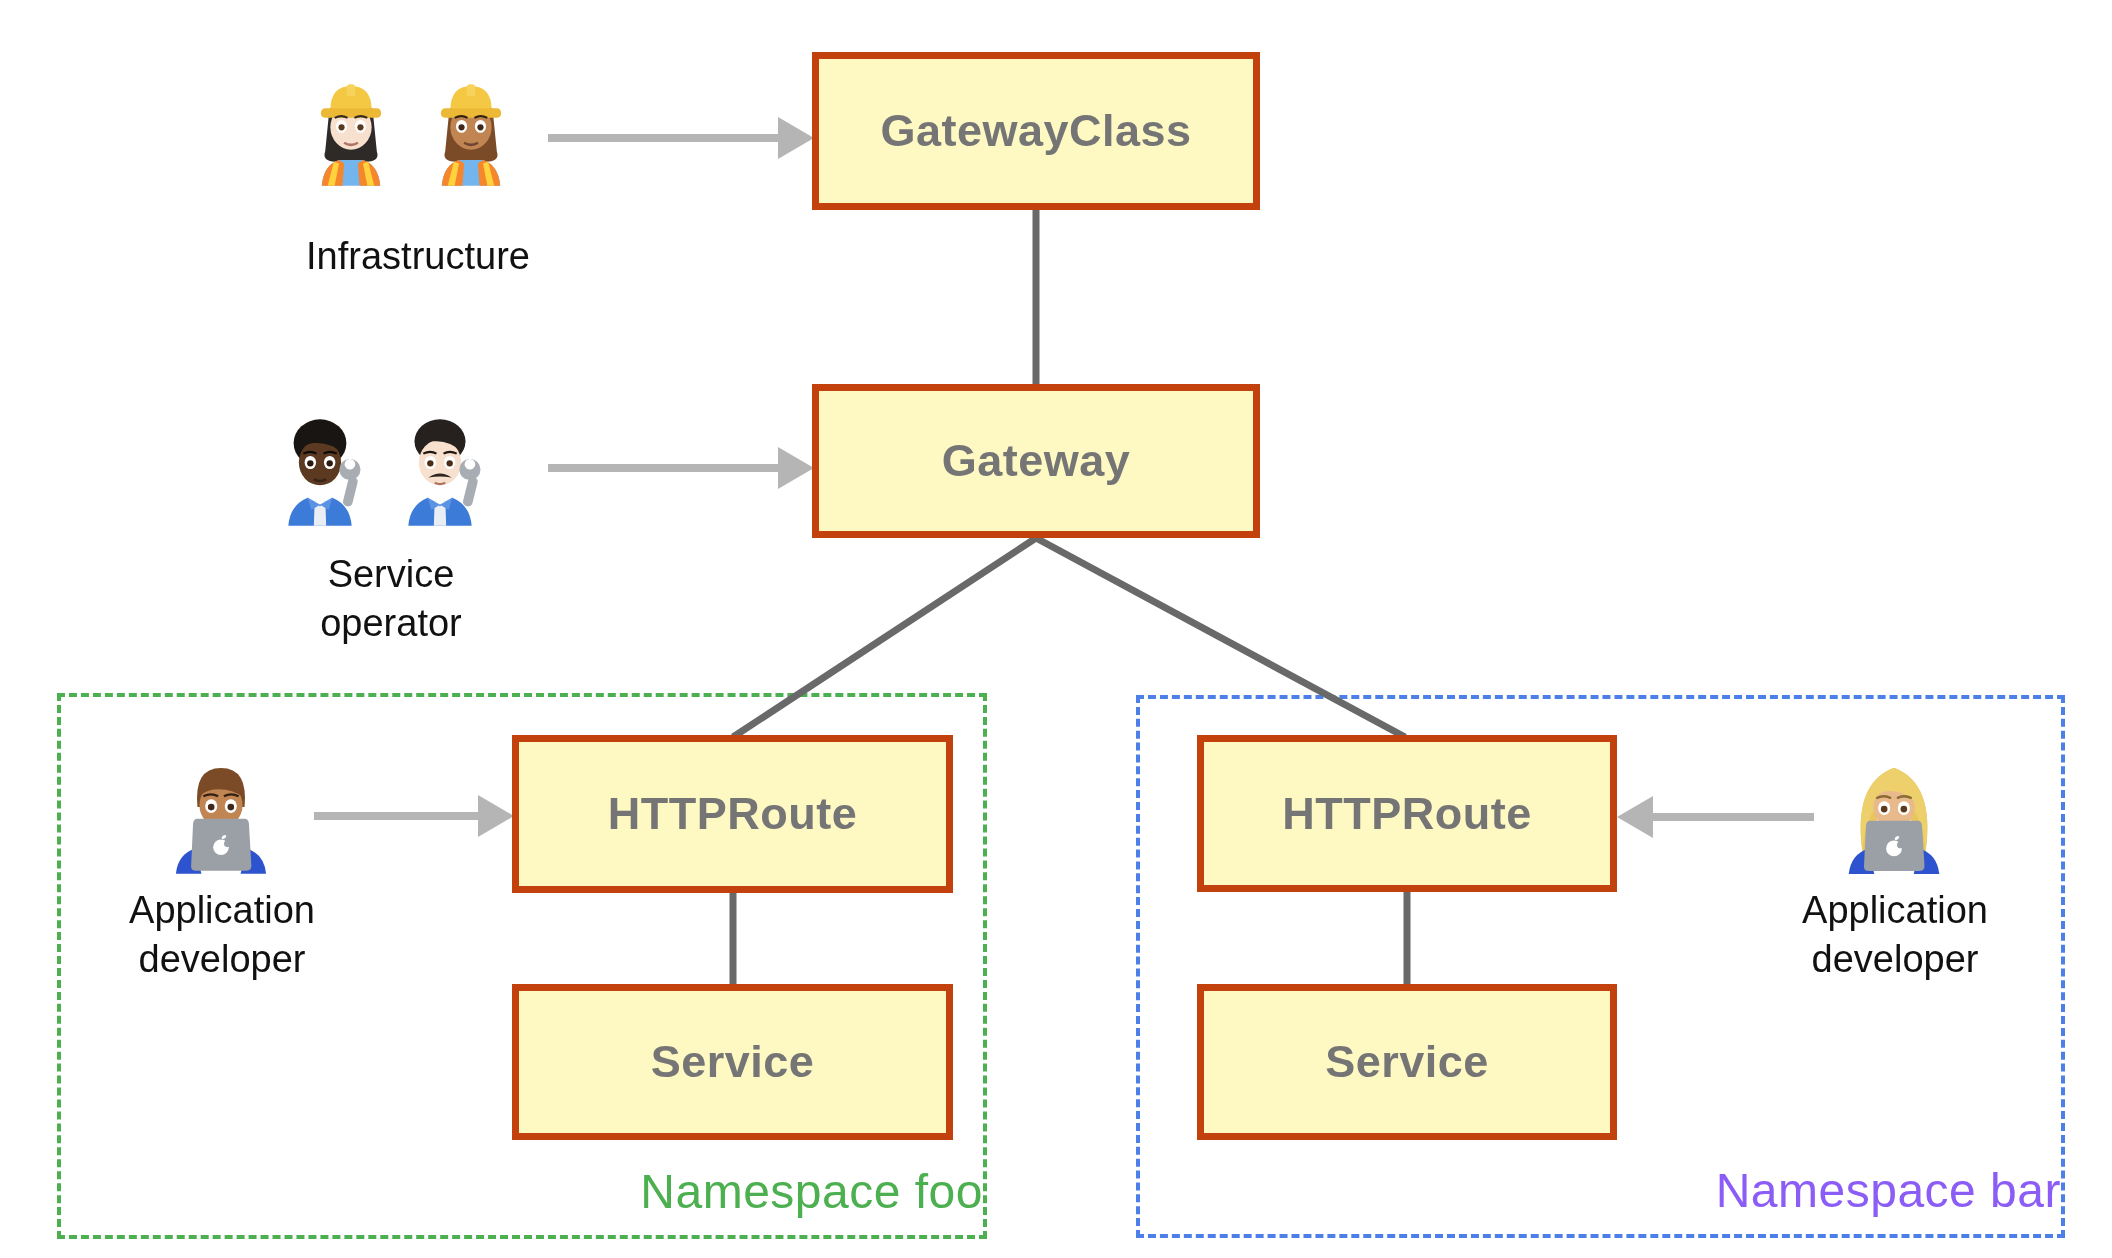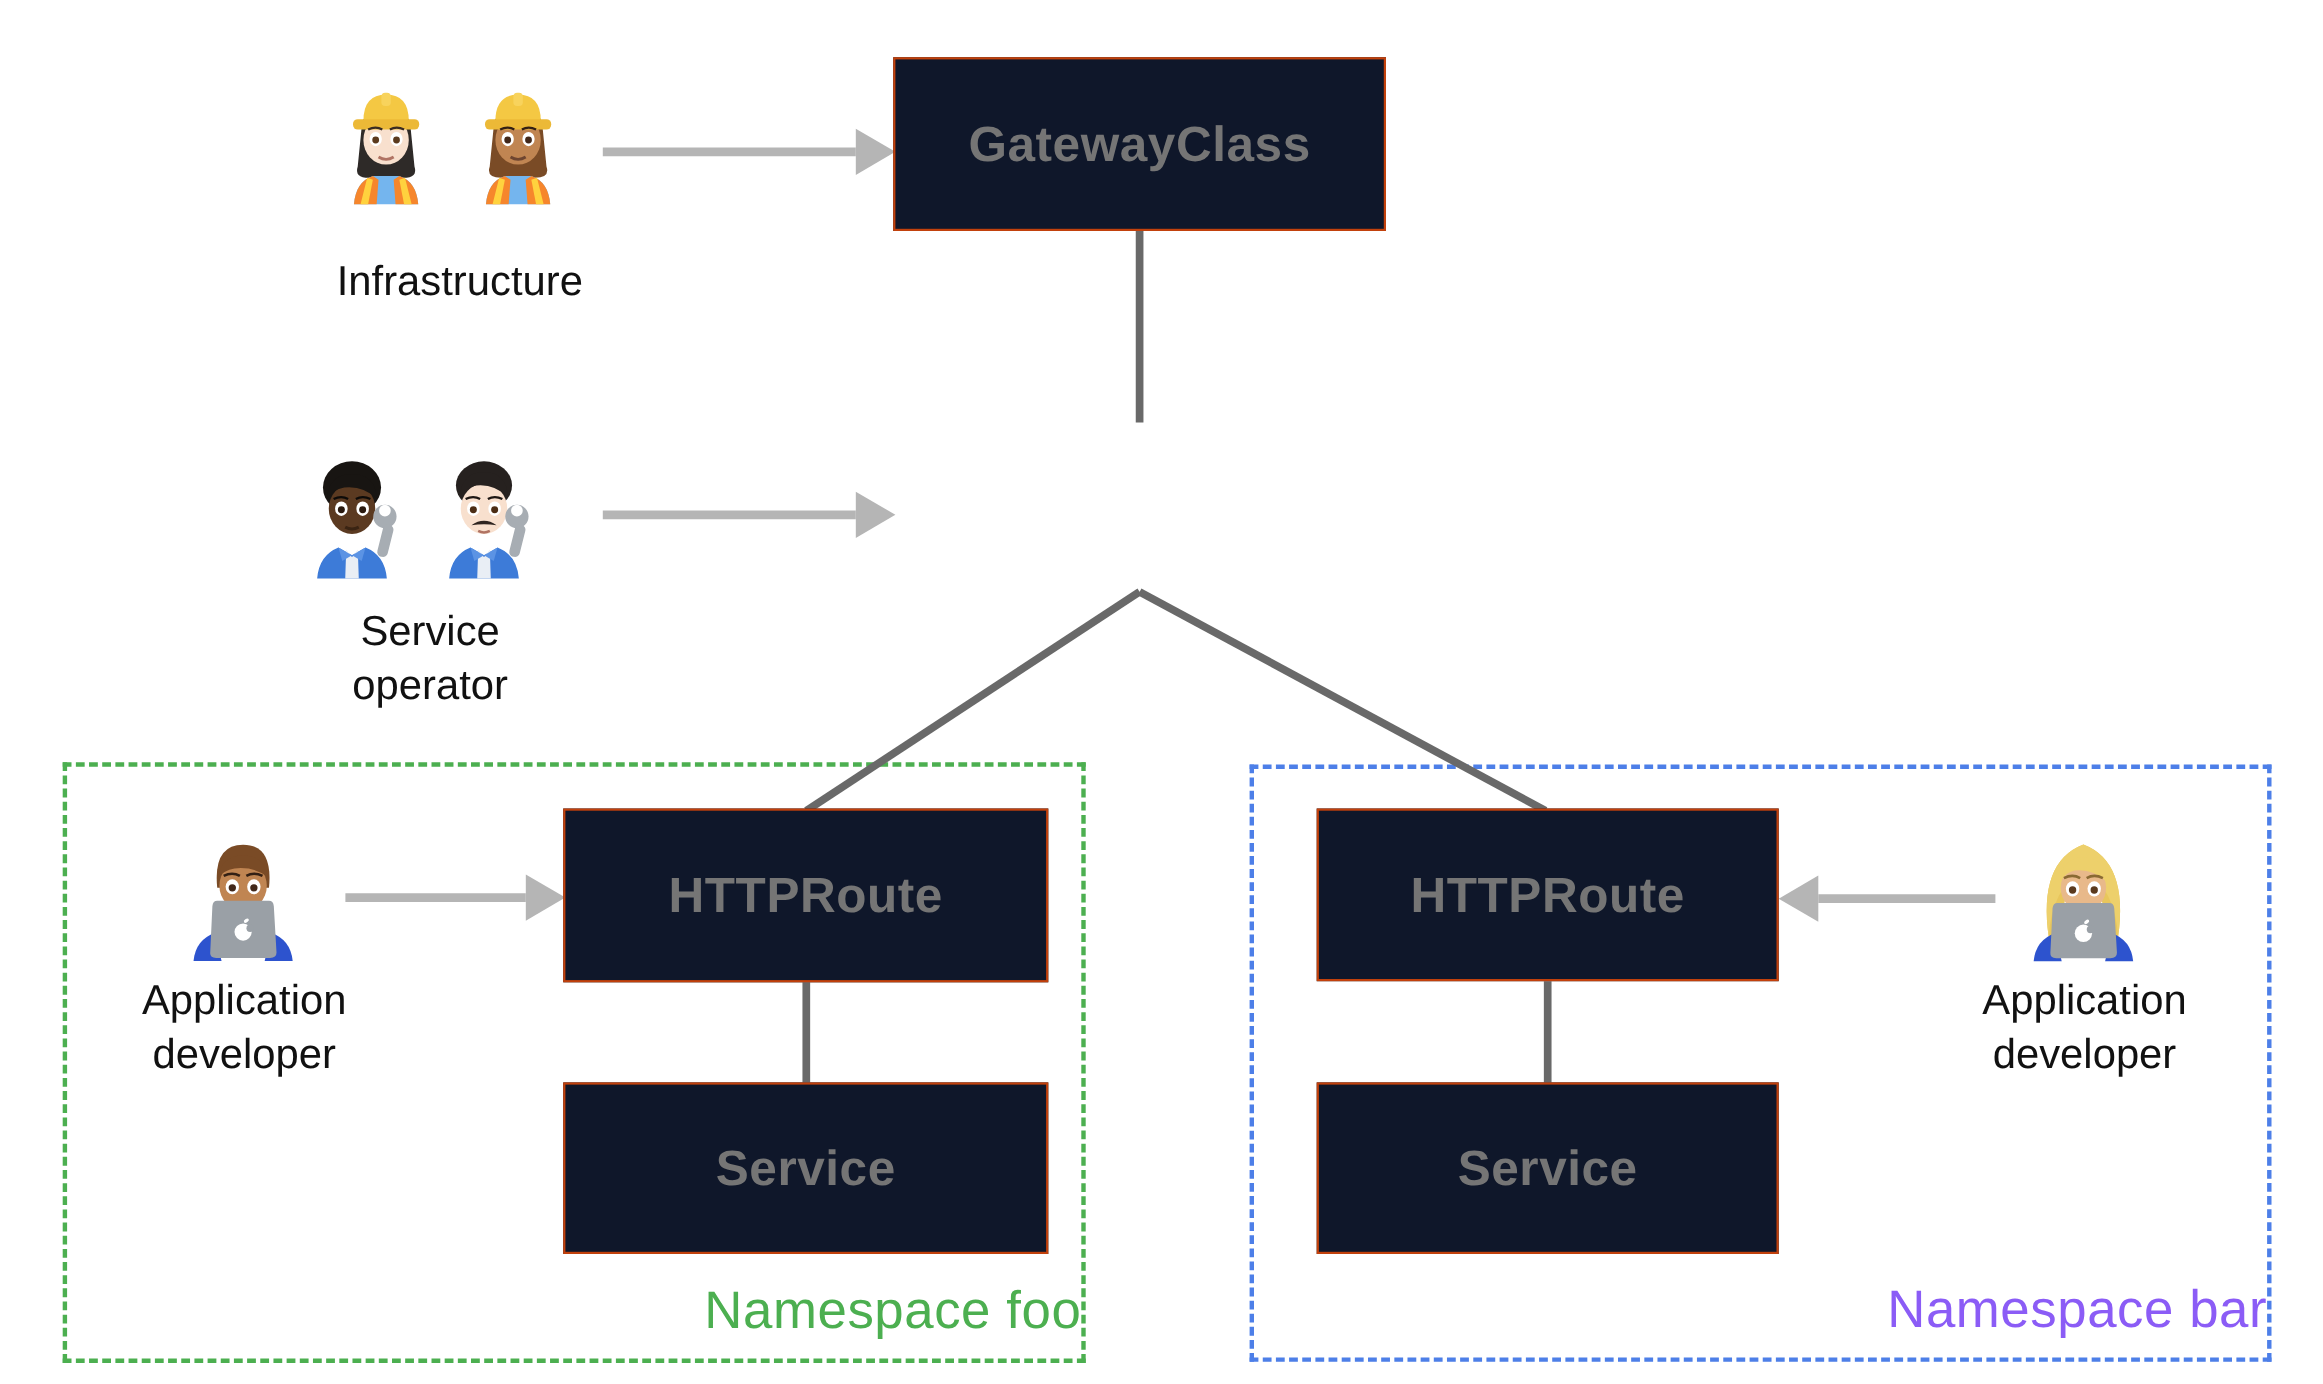--- a/index.html
+++ b/index.html
@@ -2,22 +2,22 @@
 <html><head>
 <meta charset="utf-8">
 <style>
   html,body{margin:0;padding:0;background:#ffffff;}
   #canvas{
     position:relative;width:2112px;height:1258px;background:#ffffff;
     font-family:"Liberation Sans", sans-serif;overflow:hidden;
   }
   .overlay{position:absolute;left:0;top:0;width:2112px;height:1258px;pointer-events:none;z-index:1;}
   .node{
-    position:absolute;box-sizing:border-box;background:#0f172a;
-    border:2px solid #c2410c;display:flex;align-items:center;justify-content:center;
+    position:absolute;box-sizing:border-box;background:#fef9c3;
+    border:7px solid #c2410c;display:flex;align-items:center;justify-content:center;
     z-index:2;
   }
   .node span{
     color:#757575;font-size:45px;font-weight:700;letter-spacing:0.5px;white-space:nowrap;
   }
   #node-gatewayclass{left:812px;top:52px;width:448px;height:158px;}
   #node-gateway{left:812px;top:384px;width:448px;height:154px;}
   #node-httproute-foo{left:512px;top:735px;width:441px;height:158px;}
   #node-service-foo{left:512px;top:984px;width:441px;height:156px;}
   #node-httproute-bar{left:1197px;top:735px;width:420px;height:157px;}
@@ -83,20 +83,23 @@
       <polygon points="478,795 514,816 478,837" fill="#b5b5b5"></polygon>
     </g>
     <g>
       <line x1="1814" y1="817" x2="1653" y2="817" stroke="#b5b5b5" stroke-width="8"></line>
       <polygon points="1653,796 1617,817 1653,838" fill="#b5b5b5"></polygon>
     </g>
   </svg>
 
   <div class="node" id="node-gatewayclass">
     <span>GatewayClass</span>
+  </div>
+  <div class="node" id="node-gateway">
+    <span>Gateway</span>
   </div>
   <div class="node" id="node-httproute-foo">
     <span>HTTPRoute</span>
   </div>
   <div class="node" id="node-service-foo">
     <span>Service</span>
   </div>
   <div class="node" id="node-httproute-bar">
     <span>HTTPRoute</span>
   </div>

